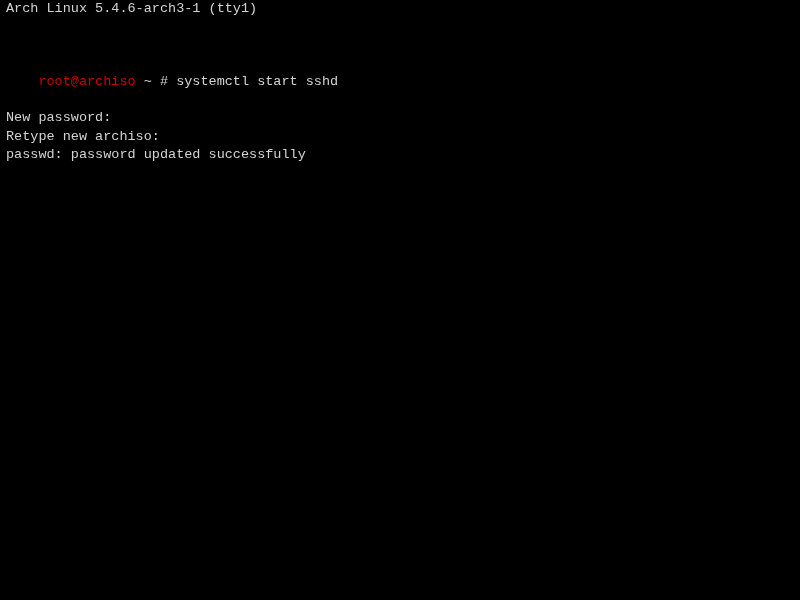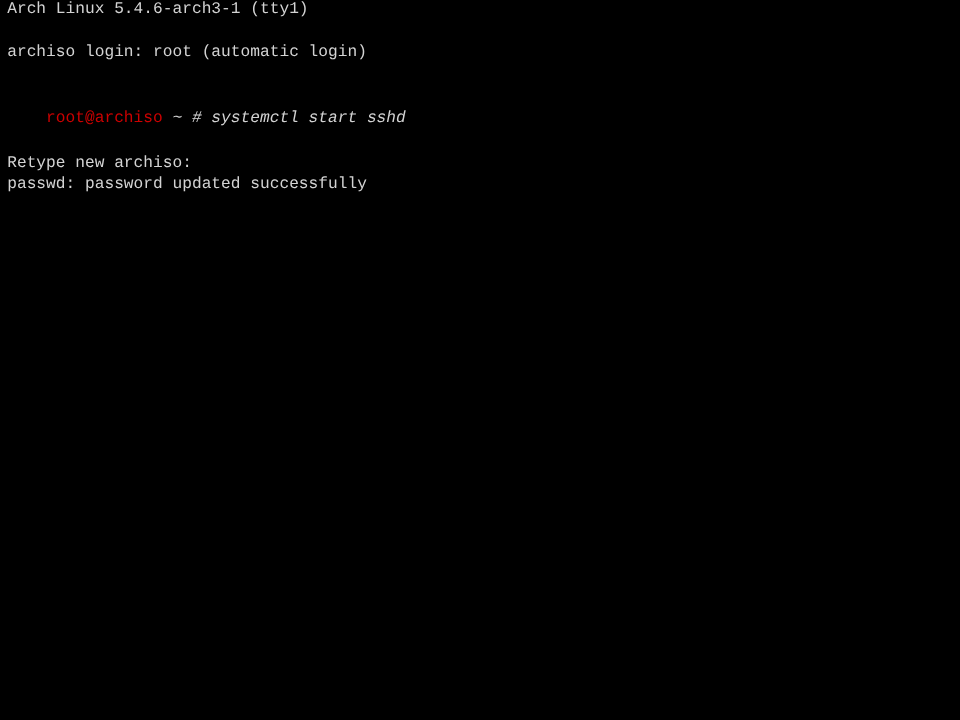--- a/index.html
+++ b/index.html
@@ -31,21 +31,20 @@
       display: block;
     }
 
     .prompt-root {
       color: #cc0000;
       font-weight: normal;
     }
 
     .prompt-normal {
       color: #d3d3d3;
-      font-style: italic;
     }
 
     .cursor {
       display: inline-block;
       width: 8px;
       height: 14px;
       background-color: #d3d3d3;
       vertical-align: text-bottom;
       animation: blink 1s step-end infinite;
     }
@@ -54,20 +53,20 @@
       0%, 100% { opacity: 1; }
       50% { opacity: 0; }
     }
   </style>
 </head>
 <body>
 
 <div class="terminal">
   <span class="line">Arch Linux 5.4.6-arch3-1 (tty1)</span>
   <span class="line">&nbsp;</span>
-  <span class="line">archiso login: root (automatic login)</span>
   <span class="line">&nbsp;</span>
   <span class="line">
     <span class="prompt-root">root@archiso</span><span class="prompt-normal"> ~ # systemctl start sshd</span>
   </span>
+  <span class="line">New password:</span>
   <span class="line">Retype new archiso:</span>
   <span class="line">passwd: password updated successfully</span>
 </div>
 
 </body></html>

